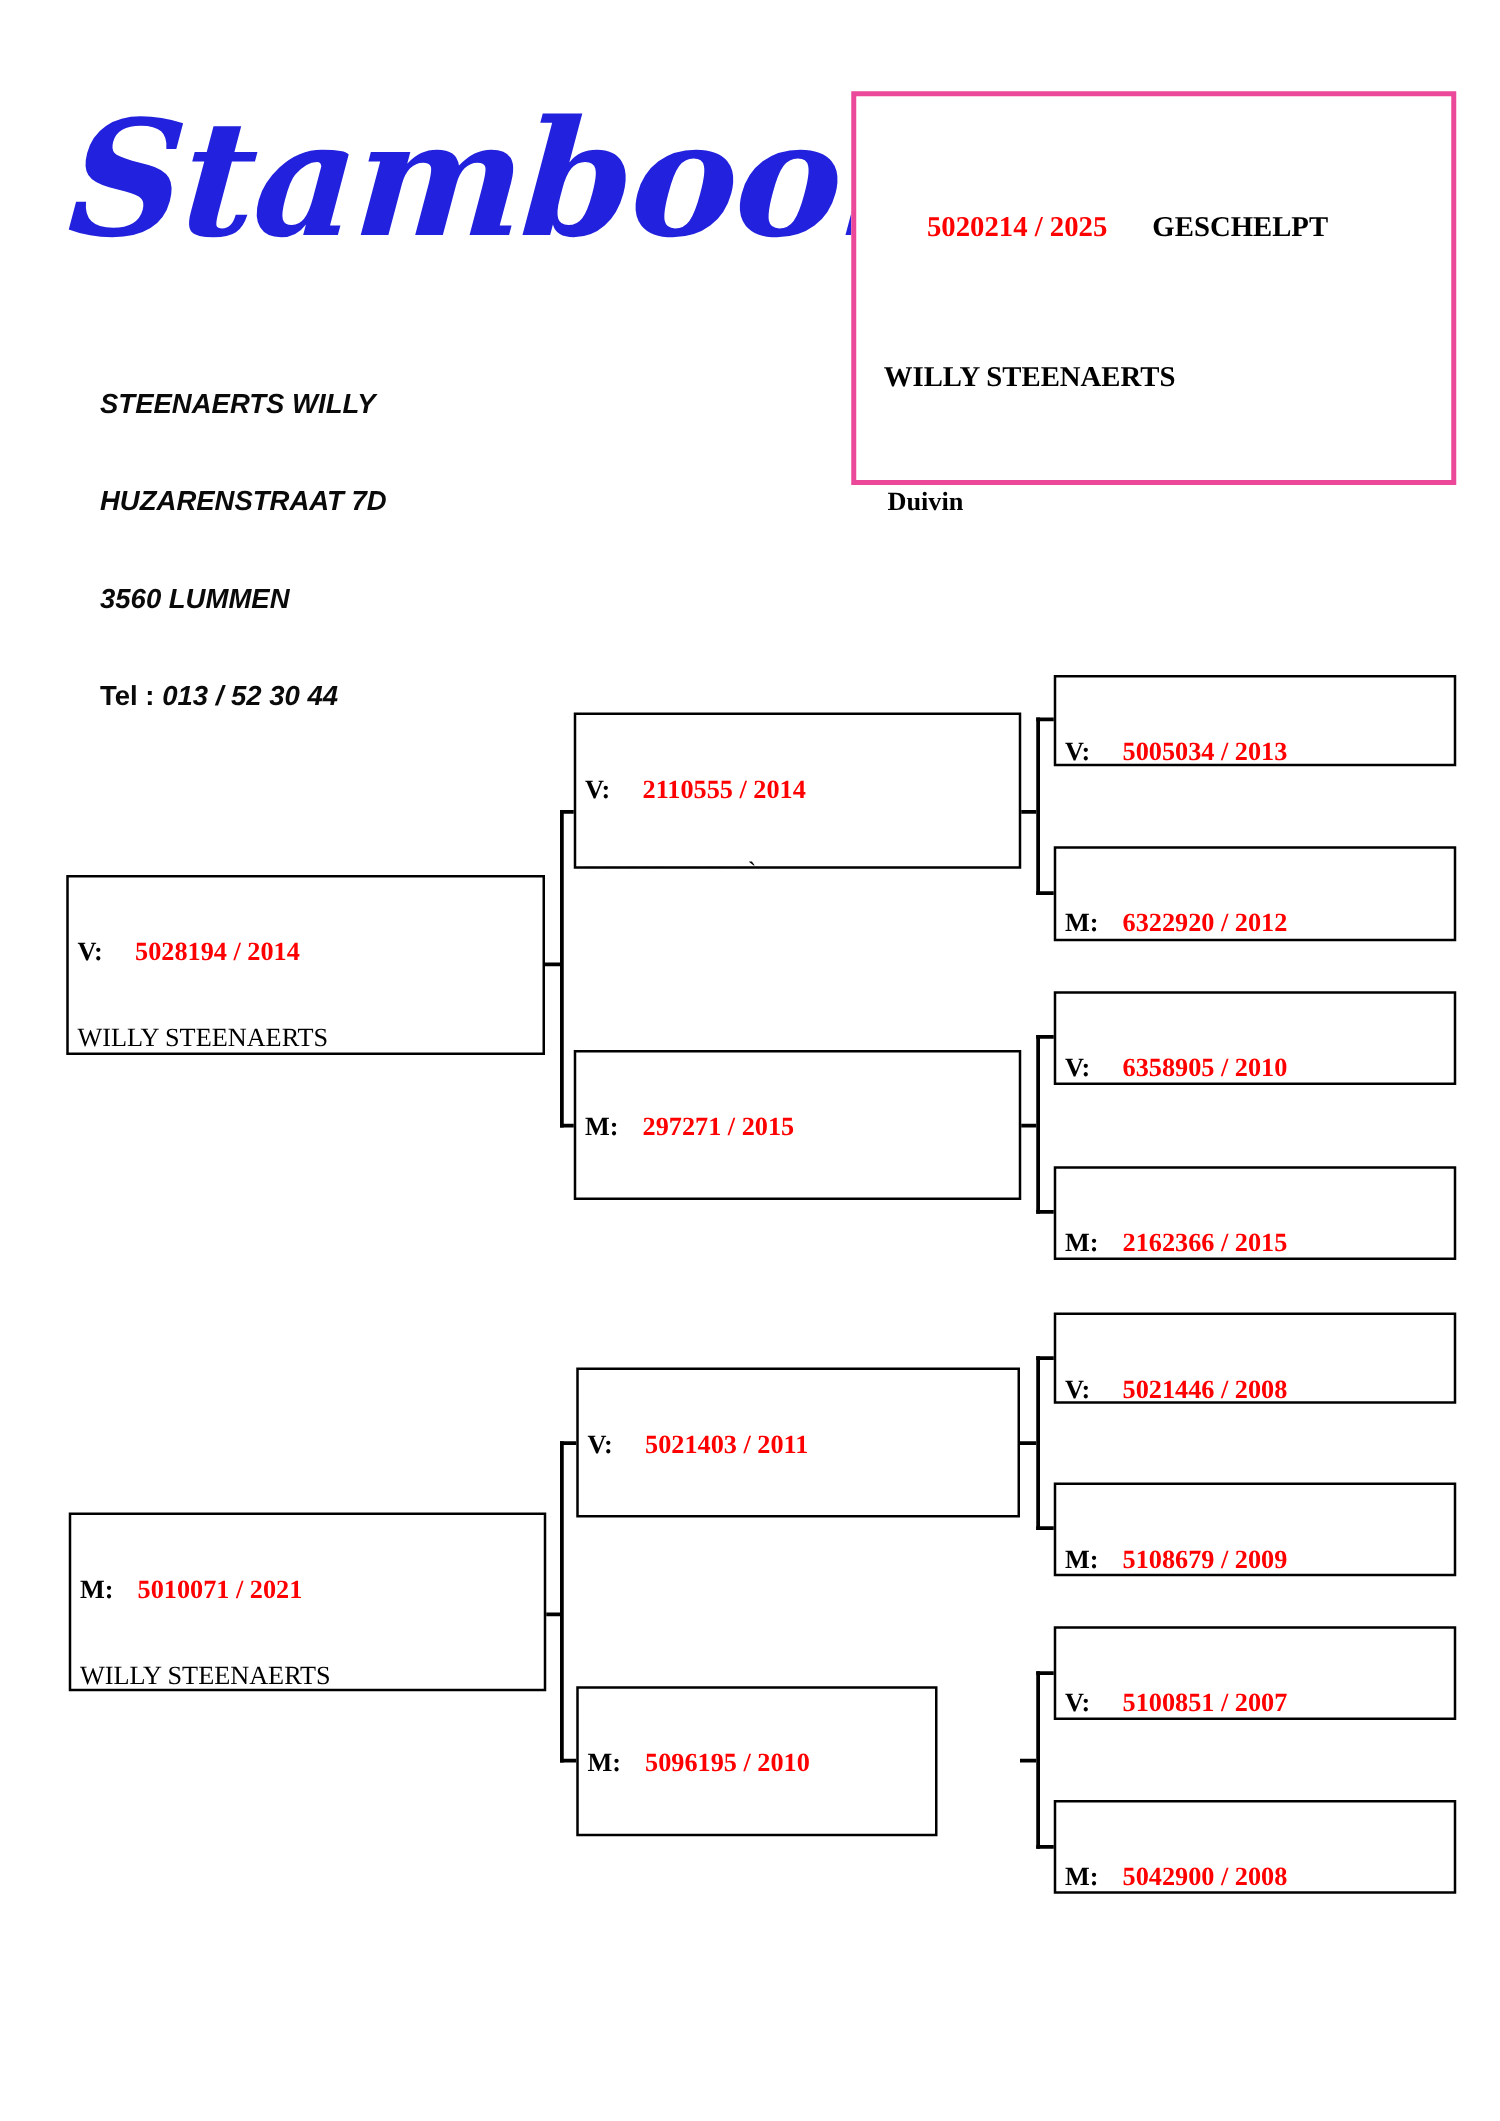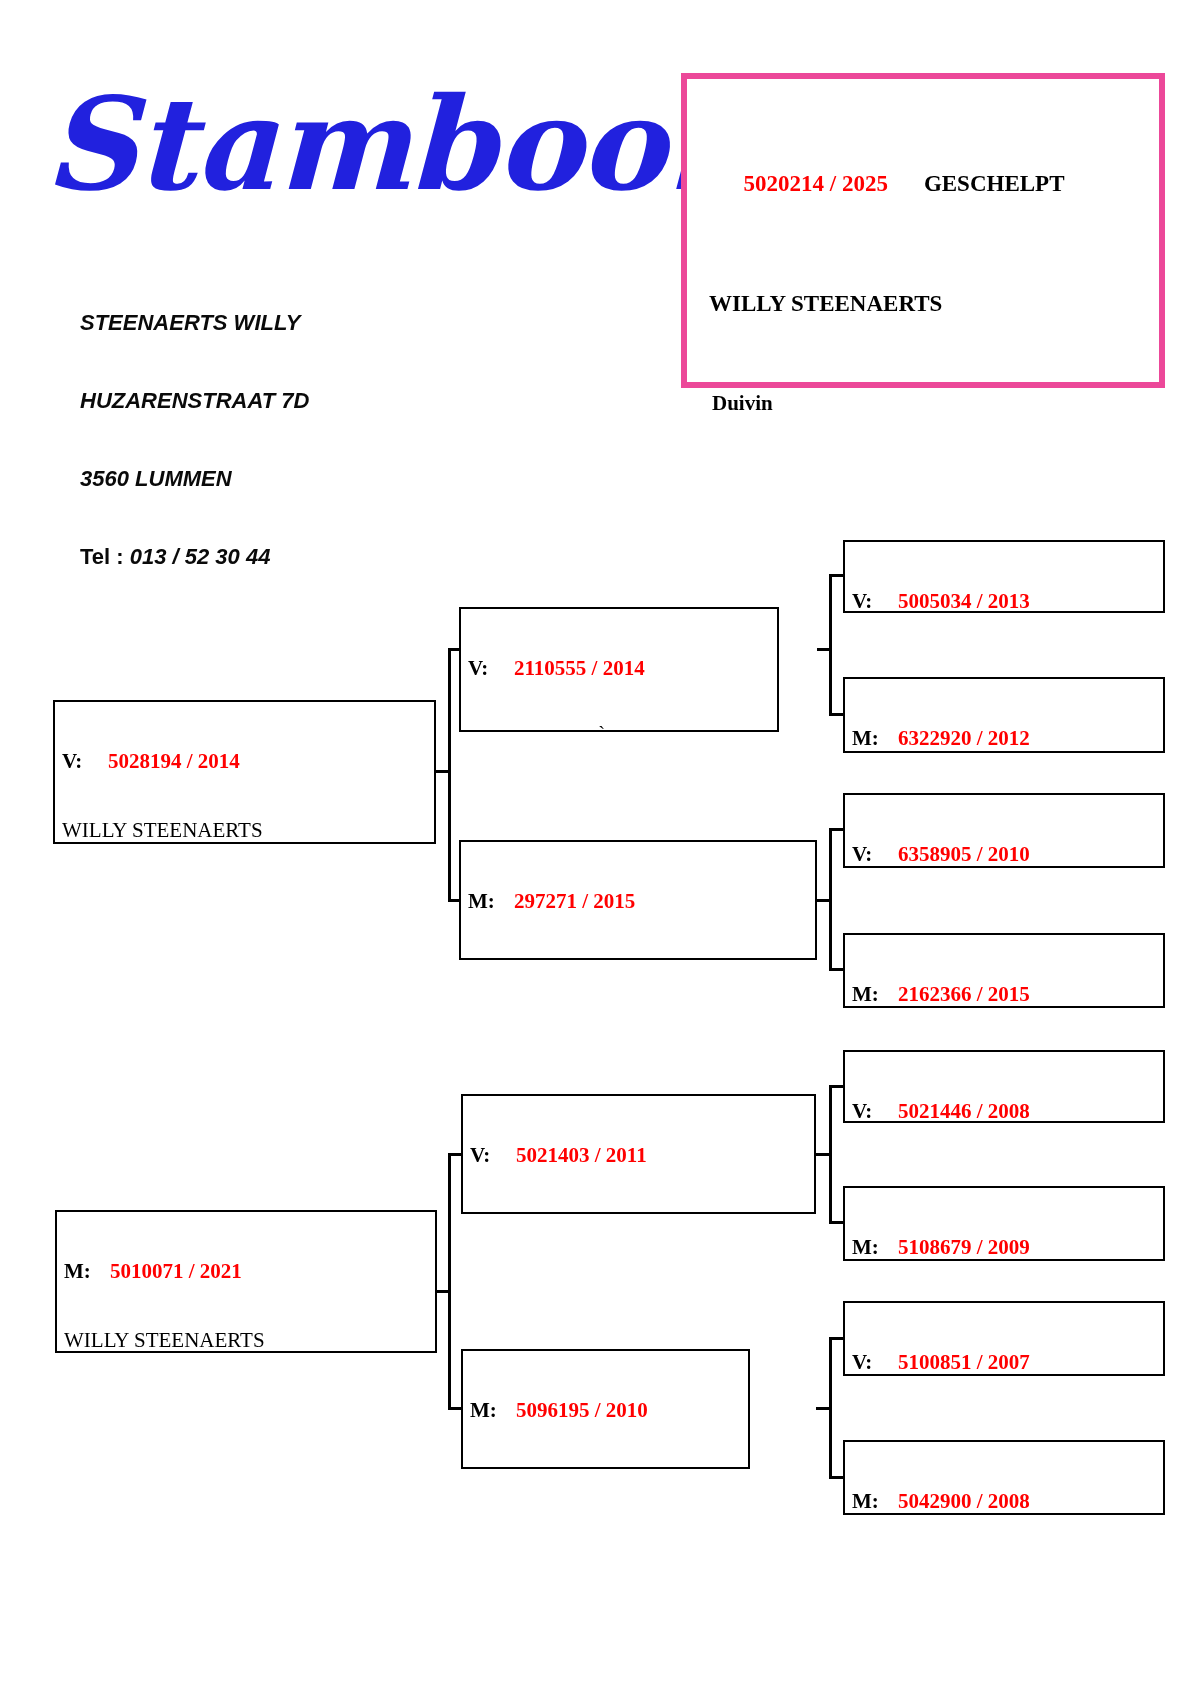--- a/index.html
+++ b/index.html
@@ -20,21 +20,21 @@
   .owner {
     position:absolute; left:80px; top:258px;
     font-family:"Liberation Sans", sans-serif; font-weight:bold; font-style:italic;
     font-size:22px; line-height:26px; color:#0a0a0a; white-space:pre;
   }
   .owner .tel-label { font-style:normal; }
 
   
   .hdrbox {
     position:absolute; left:681px; top:73px; width:484px; height:315px;
-    border:6px solid #ec4899; box-sizing:border-box; background:#fff;
+    border:4px solid #ec4899; box-sizing:border-box; background:#fff;
     font-weight:bold; font-size:23px; white-space:pre;
   }
   .hdr-row1 { margin:14px 0 0 22px; }
   .hdr-ring { color:#FF0000; }
   .hdr-color { margin-left:36px; color:#000; }
   .hdr-owner { margin:16px 0 0 22px; }
   .hdr-sex { margin:22px 0 0 25px; font-size:21px; }
 
   
   .pbox {
@@ -76,21 +76,21 @@
     
   </div>
 
   <div class="pbox" style="left:55px;top:1210px;width:382px;height:143px">
     <div><span class="plabel">M:</span><span class="pring">5010071 / 2021</span></div>
     <div class="pline">WILLY STEENAERTS</div>
     
     
   </div>
 
-  <div class="pbox" style="left:459px;top:607px;width:320px;height:125px">
+  <div class="pbox" style="left:459px;top:570px;width:358px;height:125px">
     <div><span class="plabel">V:</span><span class="pring">2110555 / 2014</span></div>
     <div class="pline">DE 555   7 X 1È</div>
     
     
     
   </div>
 
   <div class="pbox" style="left:459px;top:840px;width:358px;height:120px">
     <div><span class="plabel">M:</span><span class="pring">297271 / 2015</span></div>
     <div class="pline">BIANCA</div>

